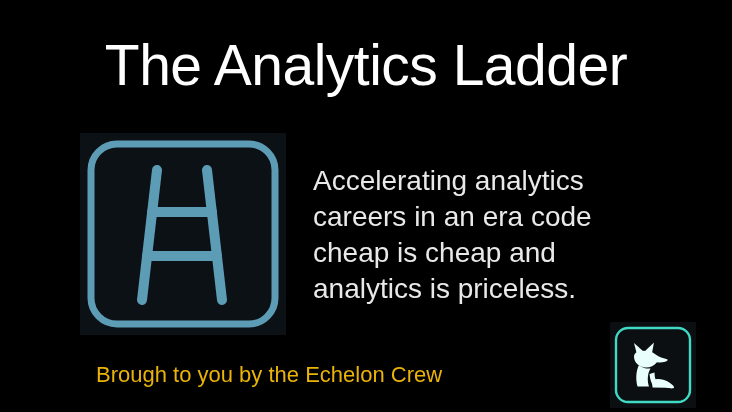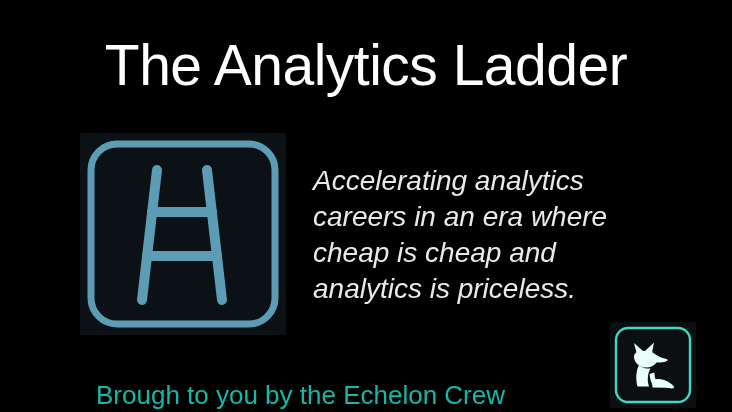--- a/index.html
+++ b/index.html
@@ -55,33 +55,32 @@
   #tagline {
     position: absolute;
     left: 313px;
     top: 163px;
     width: 340px;
     color: #e9e9e9;
     font-size: 28px;
     font-weight: 400;
     line-height: 36px;
   }
-  #tagline .tl-line { display: block; white-space: nowrap; font-style: italic; }
+  #tagline .tl-line { display: block; white-space: nowrap; }
 
   
   #attribution {
     position: absolute;
     left: 96px;
     top: 362px;
-    color: #14b8a6;
-    font-size: 26px;
+    color: #eab308;
+    font-size: 22px;
     font-weight: 400;
     line-height: 26px;
     white-space: nowrap;
-    margin-top: 20px;
   }
 
   
   #fox-badge {
     position: absolute;
     left: 610px;
     top: 322px;
     width: 86px;
     height: 86px;
     background: #0b0f12;
@@ -109,21 +108,21 @@
         <line x1="127" y1="37" x2="142" y2="167"></line>
 
         <line x1="72" y1="79" x2="132" y2="79"></line>
         <line x1="67" y1="123" x2="137" y2="123"></line>
       </g>
     </svg>
   </div>
 
   <div id="tagline">
     <span class="tl-line">Accelerating analytics</span>
-    <span class="tl-line">careers in an era where</span>
+    <span class="tl-line">careers in an era code</span>
     <span class="tl-line">cheap is cheap and</span>
     <span class="tl-line">analytics is priceless.</span>
   </div>
 
   <div id="attribution">Brough to you by the Echelon Crew</div>
 
   <div id="fox-badge">
     <svg viewBox="0 0 86 86" xmlns="http://www.w3.org/2000/svg">
       <rect x="6" y="6" width="74" height="74" rx="12" ry="12" fill="none" stroke="#3fd9c4" stroke-width="2.4"></rect>
       <g fill="#e8fffb">

